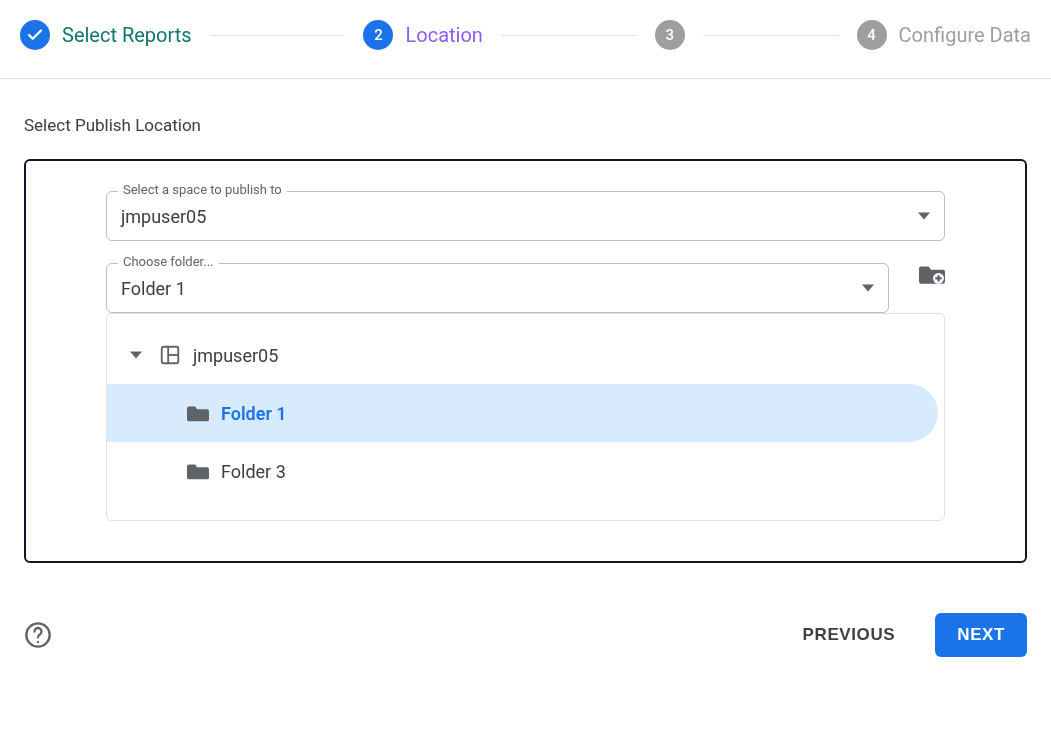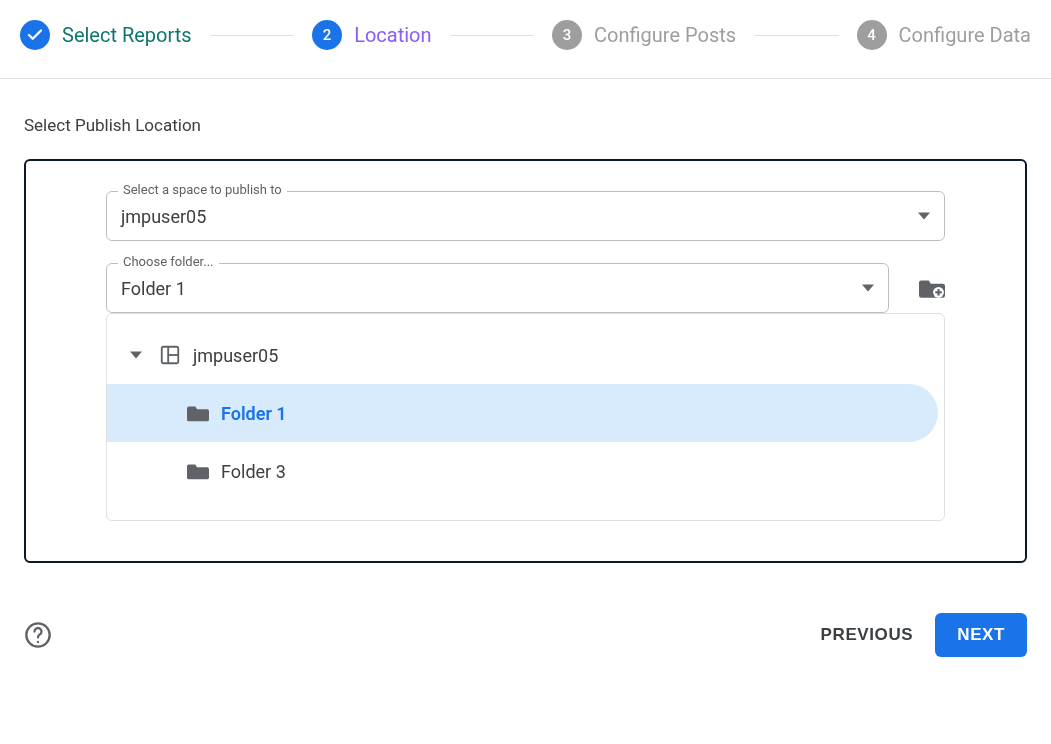--- a/index.html
+++ b/index.html
@@ -66,21 +66,21 @@
     padding: 30px 80px 40px 80px;
   }
 
   
   .field {
     position: relative;
     margin-bottom: 22px;
   }
   .field-row {
     display: flex;
-    align-items: center;
+    align-items: flex-start;
     gap: 30px;
   }
   .field-row .field { flex: 1; margin-bottom: 0; }
   .field-outline {
     border: 1px solid #bdbdbd;
     border-radius: 6px;
     display: flex;
     align-items: center;
     padding: 0 14px;
     height: 50px;
@@ -149,20 +149,21 @@
     align-items: center;
     justify-content: space-between;
     padding: 26px 24px 10px 24px;
   }
   .help {
     color: #5f6368;
     cursor: pointer;
   }
   .footer-buttons {
     display: flex;
+    gap: 18px;
     align-items: flex-start;
   }
   .btn {
     font-size: 17px;
     font-weight: 600;
     letter-spacing: 0.6px;
     padding: 12px 22px;
     border: none;
     border-radius: 6px;
     cursor: pointer;
@@ -195,21 +196,20 @@
       <span>2</span>
     </div>
     <span class="step-label current">Location</span>
   </div>
   <div class="connector"></div>
 
   <div class="step">
     <div class="step-badge">
       <span>3</span>
     </div>
-    <span class="step-label">Configure Posts</span>
   </div>
   <div class="connector"></div>
 
   <div class="step">
     <div class="step-badge">
       <span>4</span>
     </div>
     <span class="step-label">Configure Data</span>
   </div>
 </div>

